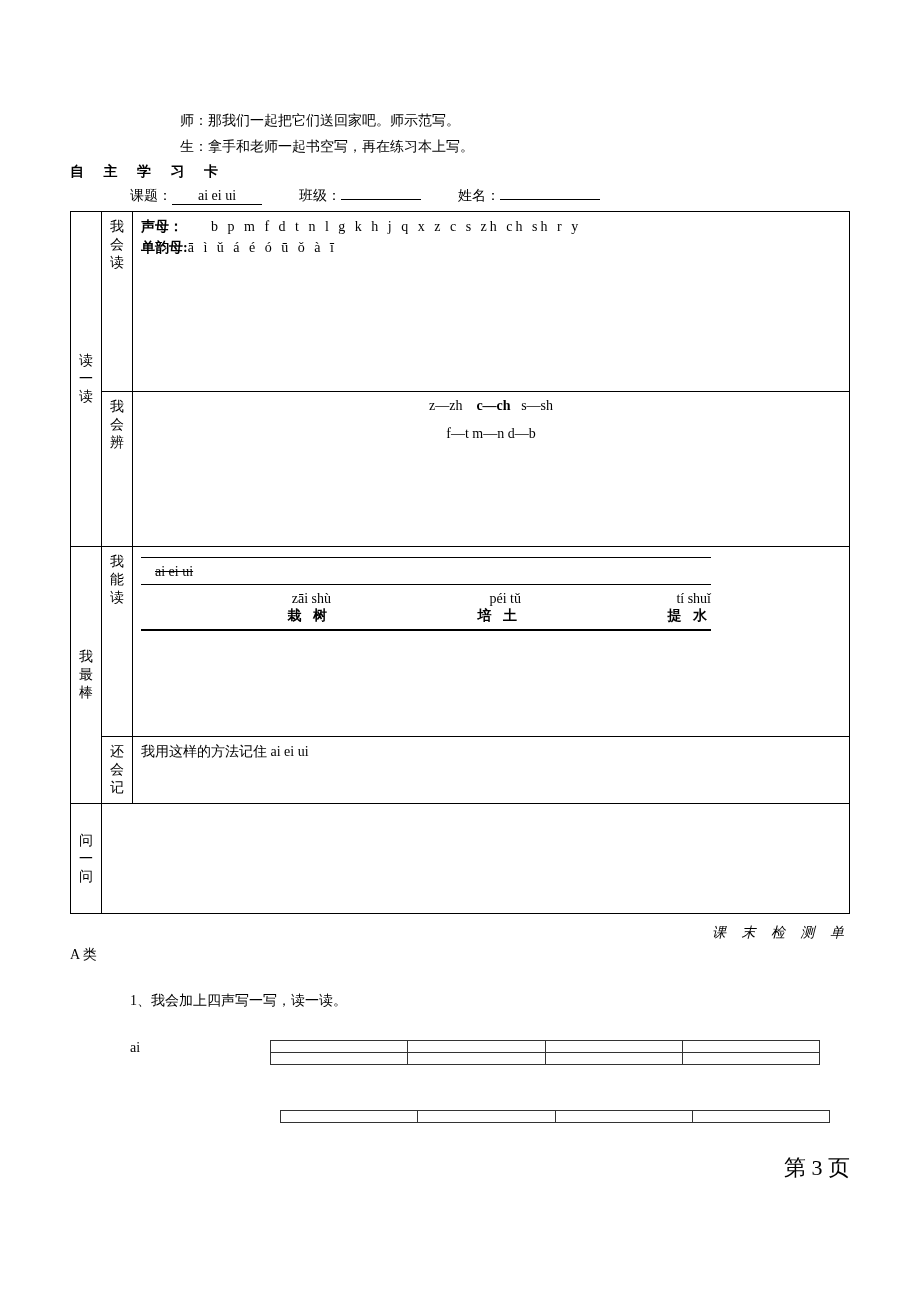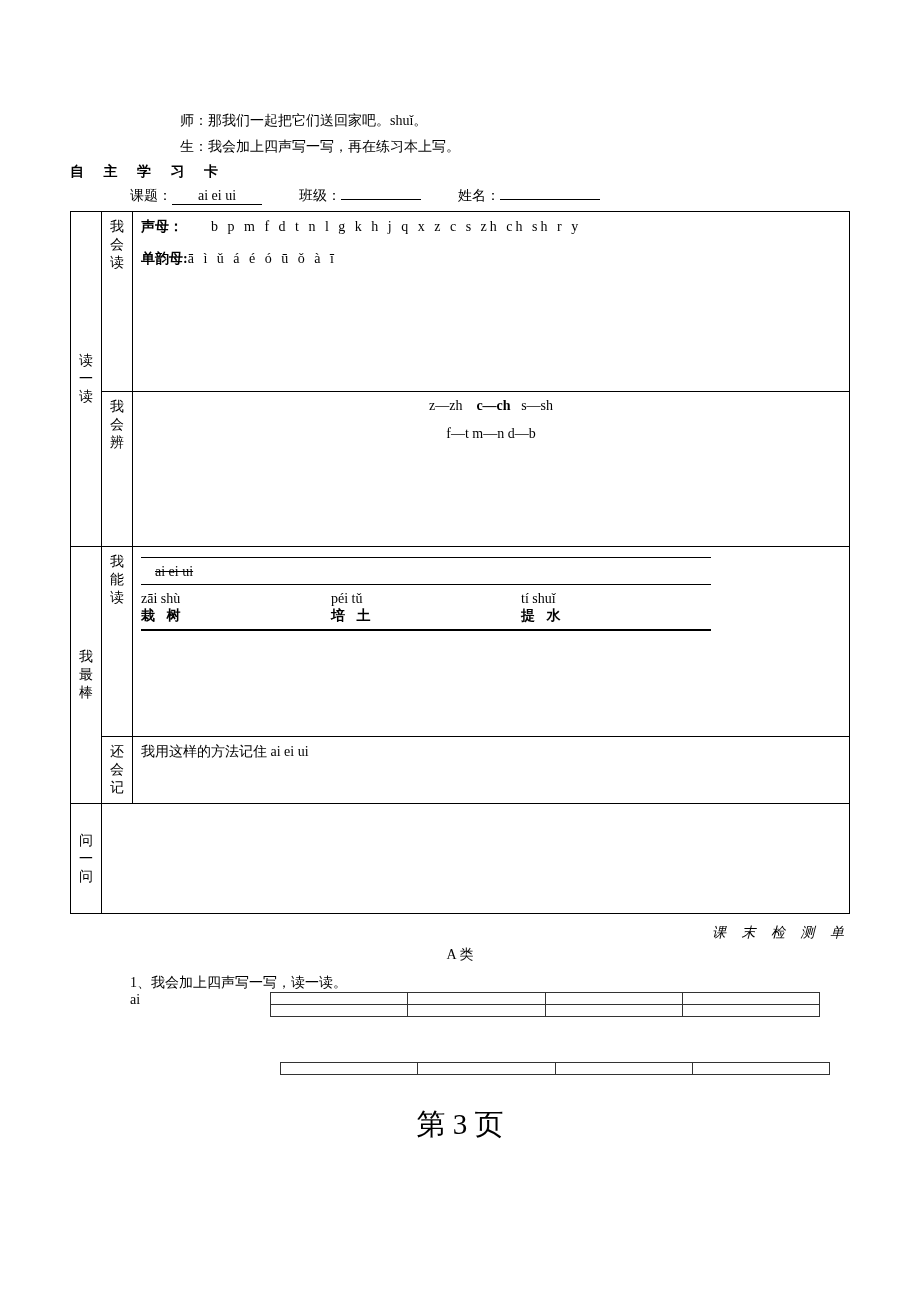--- a/index.html
+++ b/index.html
@@ -42,27 +42,27 @@
       text-align: center;
       vertical-align: top;
       font-size: 14px;
       line-height: 1.3;
     }
     .bold { font-weight: bold; }
     .sm-letters { letter-spacing: 3px; }
     .hrule { border: none; border-top: 1.5px solid #000; margin: 4px 0 6px 0; width: 570px; }
     .strike { text-decoration: line-through; }
     .words-row { display: flex; width: 570px; }
-    .words-row > div { flex: 1; }
+    .words-row > div { flex: 1; text-align: right; }
     .letter-sp { letter-spacing: 4px; }
     .content-cell { min-height: auto; }
     
     .sec-title { text-align: right; letter-spacing: 6px; margin: 8px 0 4px 0; font-style: italic; }
-    .sec-sub { text-align: center; margin-bottom: 10px; }
-    .q1 { margin-left: 60px; }
+    .sec-sub { margin-bottom: 28px; }
+    .q1 { margin-left: 60px; margin-bottom: 30px; }
     .ai-label { margin-left: 60px; display: inline-block; vertical-align: middle; }
     
     .grid-wrap { display: flex; align-items: flex-start; }
     .blank-grid {
       border-collapse: collapse;
       margin-left: 130px;
       width: 550px;
     }
     .blank-grid td {
       border: 1px solid #333;
@@ -73,32 +73,32 @@
       border-collapse: collapse;
       margin-left: 210px;
       width: 550px;
       margin-top: 45px;
     }
     .blank-grid2 td {
       border: 1px solid #333;
       height: 12px;
       width: 25%;
     }
-    .page-num { text-align: center; font-size: 29px; margin-top: 30px; }
+    .page-num { text-align: right; font-size: 22px; margin-top: 30px; }
     .tall1 { height: 180px; font-family: Liberation Serif, serif; }
     .tall2 { height: 155px; text-align: center; }
     .tall3 { height: 190px; }
     .tall4 { height: 45px; }
     .tall5 { height: 110px; }
   </style>
 </head>
 <body>
 
-<div class="top-text">师：那我们一起把它们送回家吧。shuǐ。</div>
-<div class="top-text">生：我会加上四声写一写，再在练习本上写。</div>
+<div class="top-text">师：那我们一起把它们送回家吧。师示范写。</div>
+<div class="top-text">生：拿手和老师一起书空写，再在练习本上写。</div>
 
 <div class="card-title bold">自 主 学 习 卡</div>
 
 <div class="header-line">
   <span>课题：</span><span class="underline u1">ai  ei  ui</span>
   <span class="gap"></span>
   <span>班级：</span><span class="underline u2"></span>
   <span class="gap"></span>
   <span>姓名：</span><span class="underline u3"></span>
 </div>
@@ -107,21 +107,21 @@
   <tbody>
       <tr>
     <td class="vcol" rowspan="2">
           <div>读<br>一<br>读</div>
         </td>
     <td class="vcol2">
           <div>我<br>会<br>读</div>
         </td>
     <td class="content-cell tall1">
       <div><span class="bold">声母：</span>&nbsp;&nbsp;&nbsp;&nbsp;&nbsp;&nbsp;&nbsp;&nbsp;<span class="sm-letters">b  p  m  f  d  t  n  l   g  k  h   j  q  x   z  c  s  zh ch sh   r  y</span></div>
-      <div style="margin-top:14px"><span class="bold">单韵母:</span><span class="sm-letters">ā  ì  ǔ  á  é  ó  ū  ǒ  à  ī</span></div>
+      <div style="margin-top:3px"><span class="bold">单韵母:</span><span class="sm-letters">ā  ì  ǔ  á  é  ó  ū  ǒ  à  ī</span></div>
     </td>
   </tr>
   <tr>
     <td class="vcol2">
           <div>我<br>会<br>辨</div>
         </td>
     <td class="content-cell tall2">
       <div style="margin-bottom:12px"><span>z—zh&nbsp;&nbsp;&nbsp;&nbsp;<b>c—ch</b>&nbsp;&nbsp;&nbsp;s—sh</span></div>
       <div>f—t     m—n   d—b</div>
     </td>

